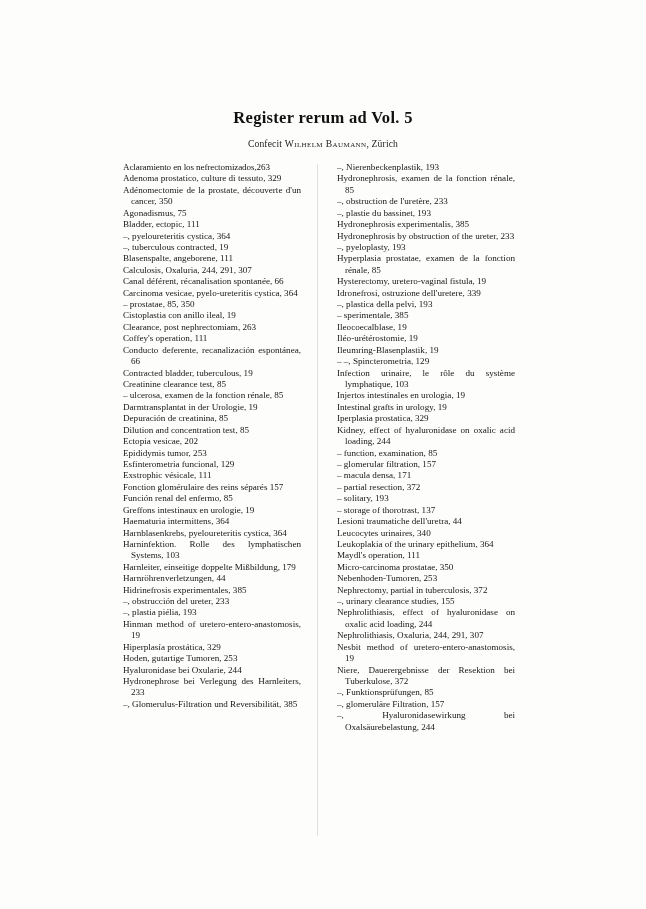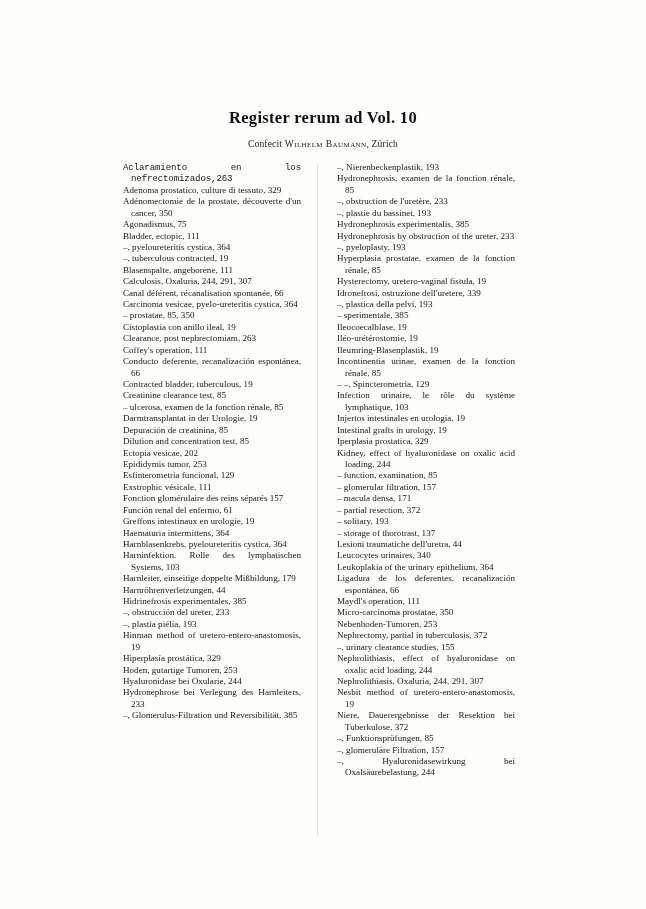--- a/index.html
+++ b/index.html
@@ -81,30 +81,29 @@
     padding-left: 8px;
     text-indent: -8px;
     white-space: normal;
   }
   .entry.j {
     text-align: justify;
     text-align-last: left;
   }
   .entry.tight {
     letter-spacing: -0.12px;
-    font-family: Liberation Mono, monospace;
   }
 </style>
 </head>
 <body>
 
 <div class="page">
 
   <div class="header">
-    <h1 class="title">Register rerum ad Vol. 10</h1>
+    <h1 class="title">Register rerum ad Vol. 5</h1>
     <p class="subtitle"><span>Confecit </span><span class="sc">Wilhelm Baumann</span><span>, Zürich</span></p>
   </div>
 
   <div class="rule"></div>
 
   <div class="columns">
     <div class="col left">
         <p class="entry j tight">Aclaramiento en los nefrectomizados,263</p>
         <p class="entry j">Adenoma prostatico, culture di tessuto, 329</p>
         <p class="entry j">Adénomectomie de la prostate, découverte d'un cancer, 350</p>
@@ -125,21 +124,21 @@
         <p class="entry">Creatinine clearance test, 85</p>
         <p class="entry j">– ulcerosa, examen de la fonction rénale, 85</p>
         <p class="entry j">Darmtransplantat in der Urologie, 19</p>
         <p class="entry">Depuración de creatinina, 85</p>
         <p class="entry j">Dilution and concentration test, 85</p>
         <p class="entry">Ectopia vesicae, 202</p>
         <p class="entry">Epididymis tumor, 253</p>
         <p class="entry">Esfinterometria funcional, 129</p>
         <p class="entry">Exstrophic vésicale, 111</p>
         <p class="entry j">Fonction glomérulaire des reins séparés 157</p>
-        <p class="entry">Función renal del enfermo, 61</p>
+        <p class="entry">Función renal del enfermo, 85</p>
         <p class="entry j">Greffons intestinaux en urologie, 19</p>
         <p class="entry">Haematuria intermittens, 364</p>
         <p class="entry j">Harnblasenkrebs, pyeloureteritis cystica, 364</p>
         <p class="entry j">Harninfektion. Rolle des lymphatischen Systems, 103</p>
         <p class="entry j">Harnleiter, einseitige doppelte Mißbildung, 179</p>
         <p class="entry">Harnröhrenverletzungen, 44</p>
         <p class="entry">Hidrinefrosis experimentales, 385</p>
         <p class="entry">–, obstrucción del ureter, 233</p>
         <p class="entry">–, plastia piélia, 193</p>
         <p class="entry j">Hinman method of uretero-entero-anastomosis, 19</p>
@@ -158,37 +157,35 @@
         <p class="entry j">Hydronephrosis by obstruction of the ureter, 233</p>
         <p class="entry">–, pyeloplasty, 193</p>
         <p class="entry j">Hyperplasia prostatae, examen de la fonction rénale, 85</p>
         <p class="entry j">Hysterectomy, uretero-vaginal fistula, 19</p>
         <p class="entry j">Idronefrosi, ostruzione dell'uretere, 339</p>
         <p class="entry">–, plastica della pelvi, 193</p>
         <p class="entry">– sperimentale, 385</p>
         <p class="entry">Ileocoecalblase, 19</p>
         <p class="entry">Iléo-urétérostomie, 19</p>
         <p class="entry">Ileumring-Blasenplastik, 19</p>
-        <p class="entry j">Incontinentia urinae, examen de la fonction rénale, 85</p>
         <p class="entry">– –, Spincterometria, 129</p>
         <p class="entry j">Infection urinaire, le rôle du système lymphatique, 103</p>
         <p class="entry j">Injertos intestinales en urologia, 19</p>
         <p class="entry">Intestinal grafts in urology, 19</p>
         <p class="entry">Iperplasia prostatica, 329</p>
         <p class="entry j">Kidney, effect of hyaluronidase on oxalic acid loading, 244</p>
         <p class="entry">– function, examination, 85</p>
         <p class="entry">– glomerular filtration, 157</p>
         <p class="entry">– macula densa, 171</p>
         <p class="entry">– partial resection, 372</p>
         <p class="entry">– solitary, 193</p>
         <p class="entry">– storage of thorotrast, 137</p>
         <p class="entry j">Lesioni traumatiche dell'uretra, 44</p>
         <p class="entry">Leucocytes urinaires, 340</p>
         <p class="entry j">Leukoplakia of the urinary epithelium, 364</p>
-        <p class="entry j">Ligadura de los deferentes, recanalización espontánea, 66</p>
         <p class="entry">Maydl's operation, 111</p>
         <p class="entry">Micro-carcinoma prostatae, 350</p>
         <p class="entry">Nebenhoden-Tumoren, 253</p>
         <p class="entry j">Nephrectomy, partial in tuberculosis, 372</p>
         <p class="entry">–, urinary clearance studies, 155</p>
         <p class="entry j">Nephrolithiasis, effect of hyaluronidase on oxalic acid loading, 244</p>
         <p class="entry j">Nephrolithiasis, Oxaluria, 244, 291, 307</p>
         <p class="entry j">Nesbit method of uretero-entero-anastomosis, 19</p>
         <p class="entry j">Niere, Dauerergebnisse der Resektion bei Tuberkulose, 372</p>
         <p class="entry">–, Funktionsprüfungen, 85</p>

